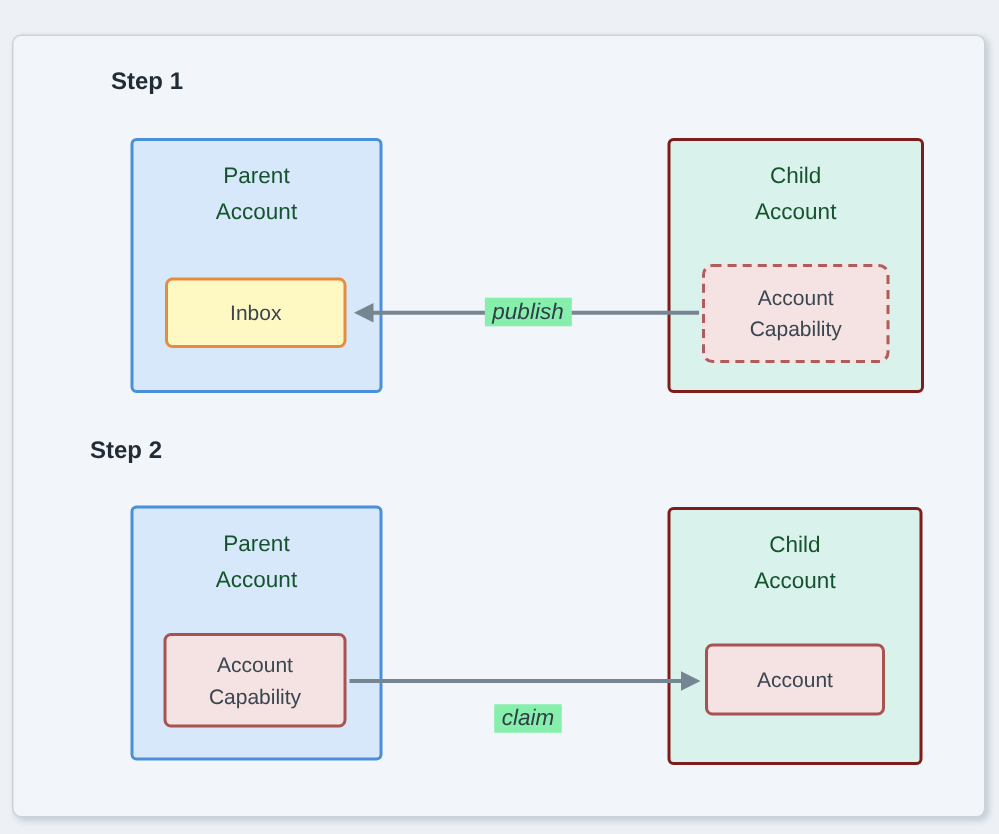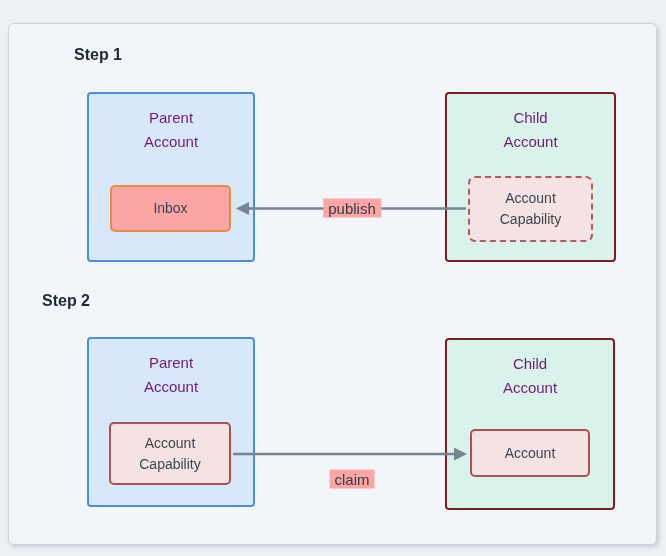--- a/index.html
+++ b/index.html
@@ -36,83 +36,84 @@
     box-shadow: 2px 2px 4px rgba(150,160,175,0.45);
   }
   .step-heading {
     position: absolute;
     font-size: 16px;
     font-weight: bold;
     color: #212c37;
     z-index: 1;
   }
   .step1-heading { left: 50px; top: 46px; margin-left: 24px; }
-  .step2-heading { left: 42px; top: 292px; text-align: right; }
+  .step2-heading { left: 60px; top: 292px; text-align: right; }
 
   .node {
     position: absolute;
     box-sizing: border-box;
     border-radius: 4px;
     z-index: 1;
   }
   .node-blue  { background: #d7e8fa; border: 2px solid #4a90d8; }
   .node-teal  { background: #d9f2ec; border: 2px solid #7f1d1d; }
   .node-label {
     position: absolute;
     left: 0; right: 0;
     top: 12px;
     text-align: center;
     white-space: pre-line;
     font-size: 15px;
     line-height: 24px;
-    color: #701a75;
+    color: #14532d;
   }
   .s1-parent { left: 87px;  top: 92px;  width: 168px; height: 170px; }
   .s1-child  { left: 445px; top: 92px;  width: 171px; height: 170px; }
   .s2-parent { left: 87px;  top: 337px; width: 168px; height: 170px; }
   .s2-child  { left: 445px; top: 338px; width: 170px; height: 172px; }
 
   .subnode {
     position: absolute;
     box-sizing: border-box;
     border-radius: 5px;
     display: flex;
     align-items: center;
     justify-content: center;
     text-align: center;
     white-space: pre-line;
     font-size: 14px;
     line-height: 21px;
     color: #3a4550;
   }
-  .sub-orange     { background: #fca5a5; border: 2px solid #e98b3e; }
+  .sub-orange     { background: #fef9c3; border: 2px solid #e98b3e; }
   .sub-red        { background: #f5e3e3; border: 2px solid #a85252; }
   .sub-red-dashed { background: #f5e3e3; border: 2px dashed #b35b5b; border-radius: 7px; }
   .s1-inbox   { left: 21px; top: 91px; width: 121px; height: 47px; }
   .s1-cap     { left: 21px; top: 82px; width: 125px; height: 66px; }
   .s2-cap     { left: 20px; top: 83px; width: 122px; height: 63px; }
   .s2-account { left: 23px; top: 89px; width: 120px; height: 48px; }
 
   #arrow-layer {
     position: absolute;
     left: 0; top: 0;
     width: 666px;
     height: 556px;
     z-index: 2;
     pointer-events: none;
   }
   .edge-label {
     position: absolute;
     transform: translate(-50%, -50%);
-    background: #fca5a5;
+    background: #86efac;
     padding: 1px 5px;
     font-size: 15px;
     color: #303c48;
     z-index: 3;
     white-space: nowrap;
+    font-style: italic;
   }
   .publish-label { left: 352px; top: 208px; }
   .claim-label   { left: 352px; top: 479px; }
 </style>
 </head>
 <body>
 
 <div id="canvas">
 
 

